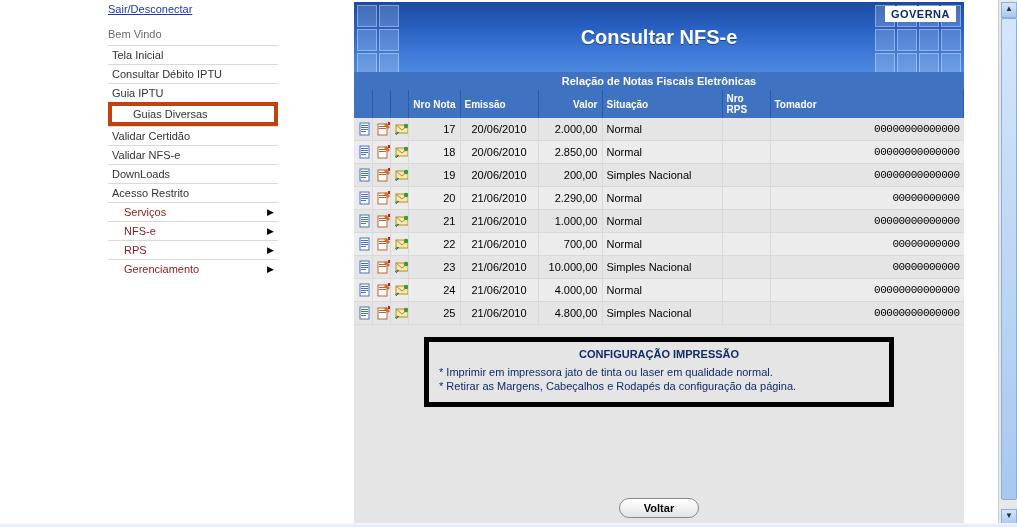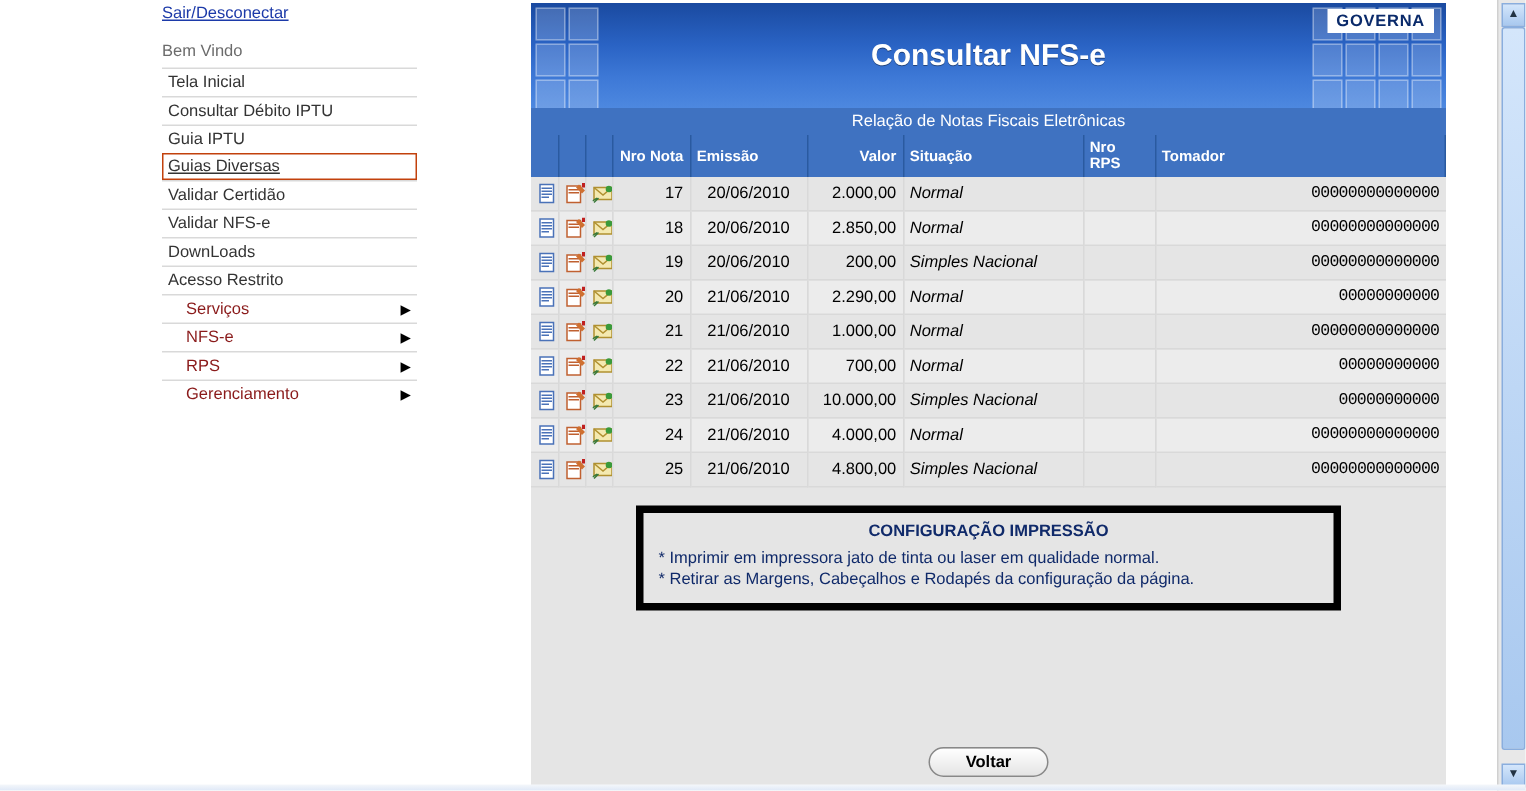--- a/index.html
+++ b/index.html
@@ -44,23 +44,22 @@
     padding: 3px 4px;
     font-size: 11px;
     color: #333;
     cursor: pointer;
     display: flex;
     justify-content: space-between;
     align-items: center;
   }
   .side-item.sel {
     background: #fff;
-    border: 1px solid #c2410c;
-    padding: 2px 3px;
-    text-decoration: underline;
+    border: 4px solid #c2410c;
+    padding: 2px 21px;
   }
   .side-sub {
     padding-left: 16px !important;
     color: #8a1a1a;
     border-top: 1px solid #d9d9d9;
   }
   .arrow {
     font-size: 9px;
     color: #000;
   }
@@ -117,21 +116,21 @@
     color: #0a2a6a;
     font-weight: bold;
     font-size: 11px;
     padding: 2px 6px;
     letter-spacing: 0.5px;
   }
   .subheader {
     background: #3f72c1;
     color: #fff;
     font-size: 11px;
-    font-weight: normal;
+    font-weight: bold;
     text-align: center;
     padding: 3px 2px;
   }
   .tbl {
     border-collapse: collapse;
     width: 100%;
     table-layout: fixed;
   }
   .tbl th {
     background: #3f72c1;
@@ -152,21 +151,21 @@
     height: 18px;
     overflow: hidden;
     white-space: nowrap;
   }
   .tbl tr.alt td { background: #ececec; }
   .tbl tr td:last-child { border-right: none; }
   .col-icons { width: 18px; text-align: center; padding: 1px; }
   .col-nro   { width: 52px; text-align: right; }
   .col-date  { width: 78px; text-align: center; }
   .col-val   { width: 64px; text-align: right; }
-  .col-sit   { width: 120px; font-style: italic; }
+  .col-sit   { width: 120px; }
   .col-rps   { width: 48px; }
   .col-tom   { text-align: right; font-family: "Courier New", monospace; letter-spacing: -0.5px; }
   .icon-cell svg { display: block; margin: 0 auto; }
   .config-box {
     margin: 12px auto 0 auto;
     width: 440px;
     border: 5px solid #000000;
     padding: 6px 10px 8px 10px;
     font-size: 11px;
     color: #102a6a;

